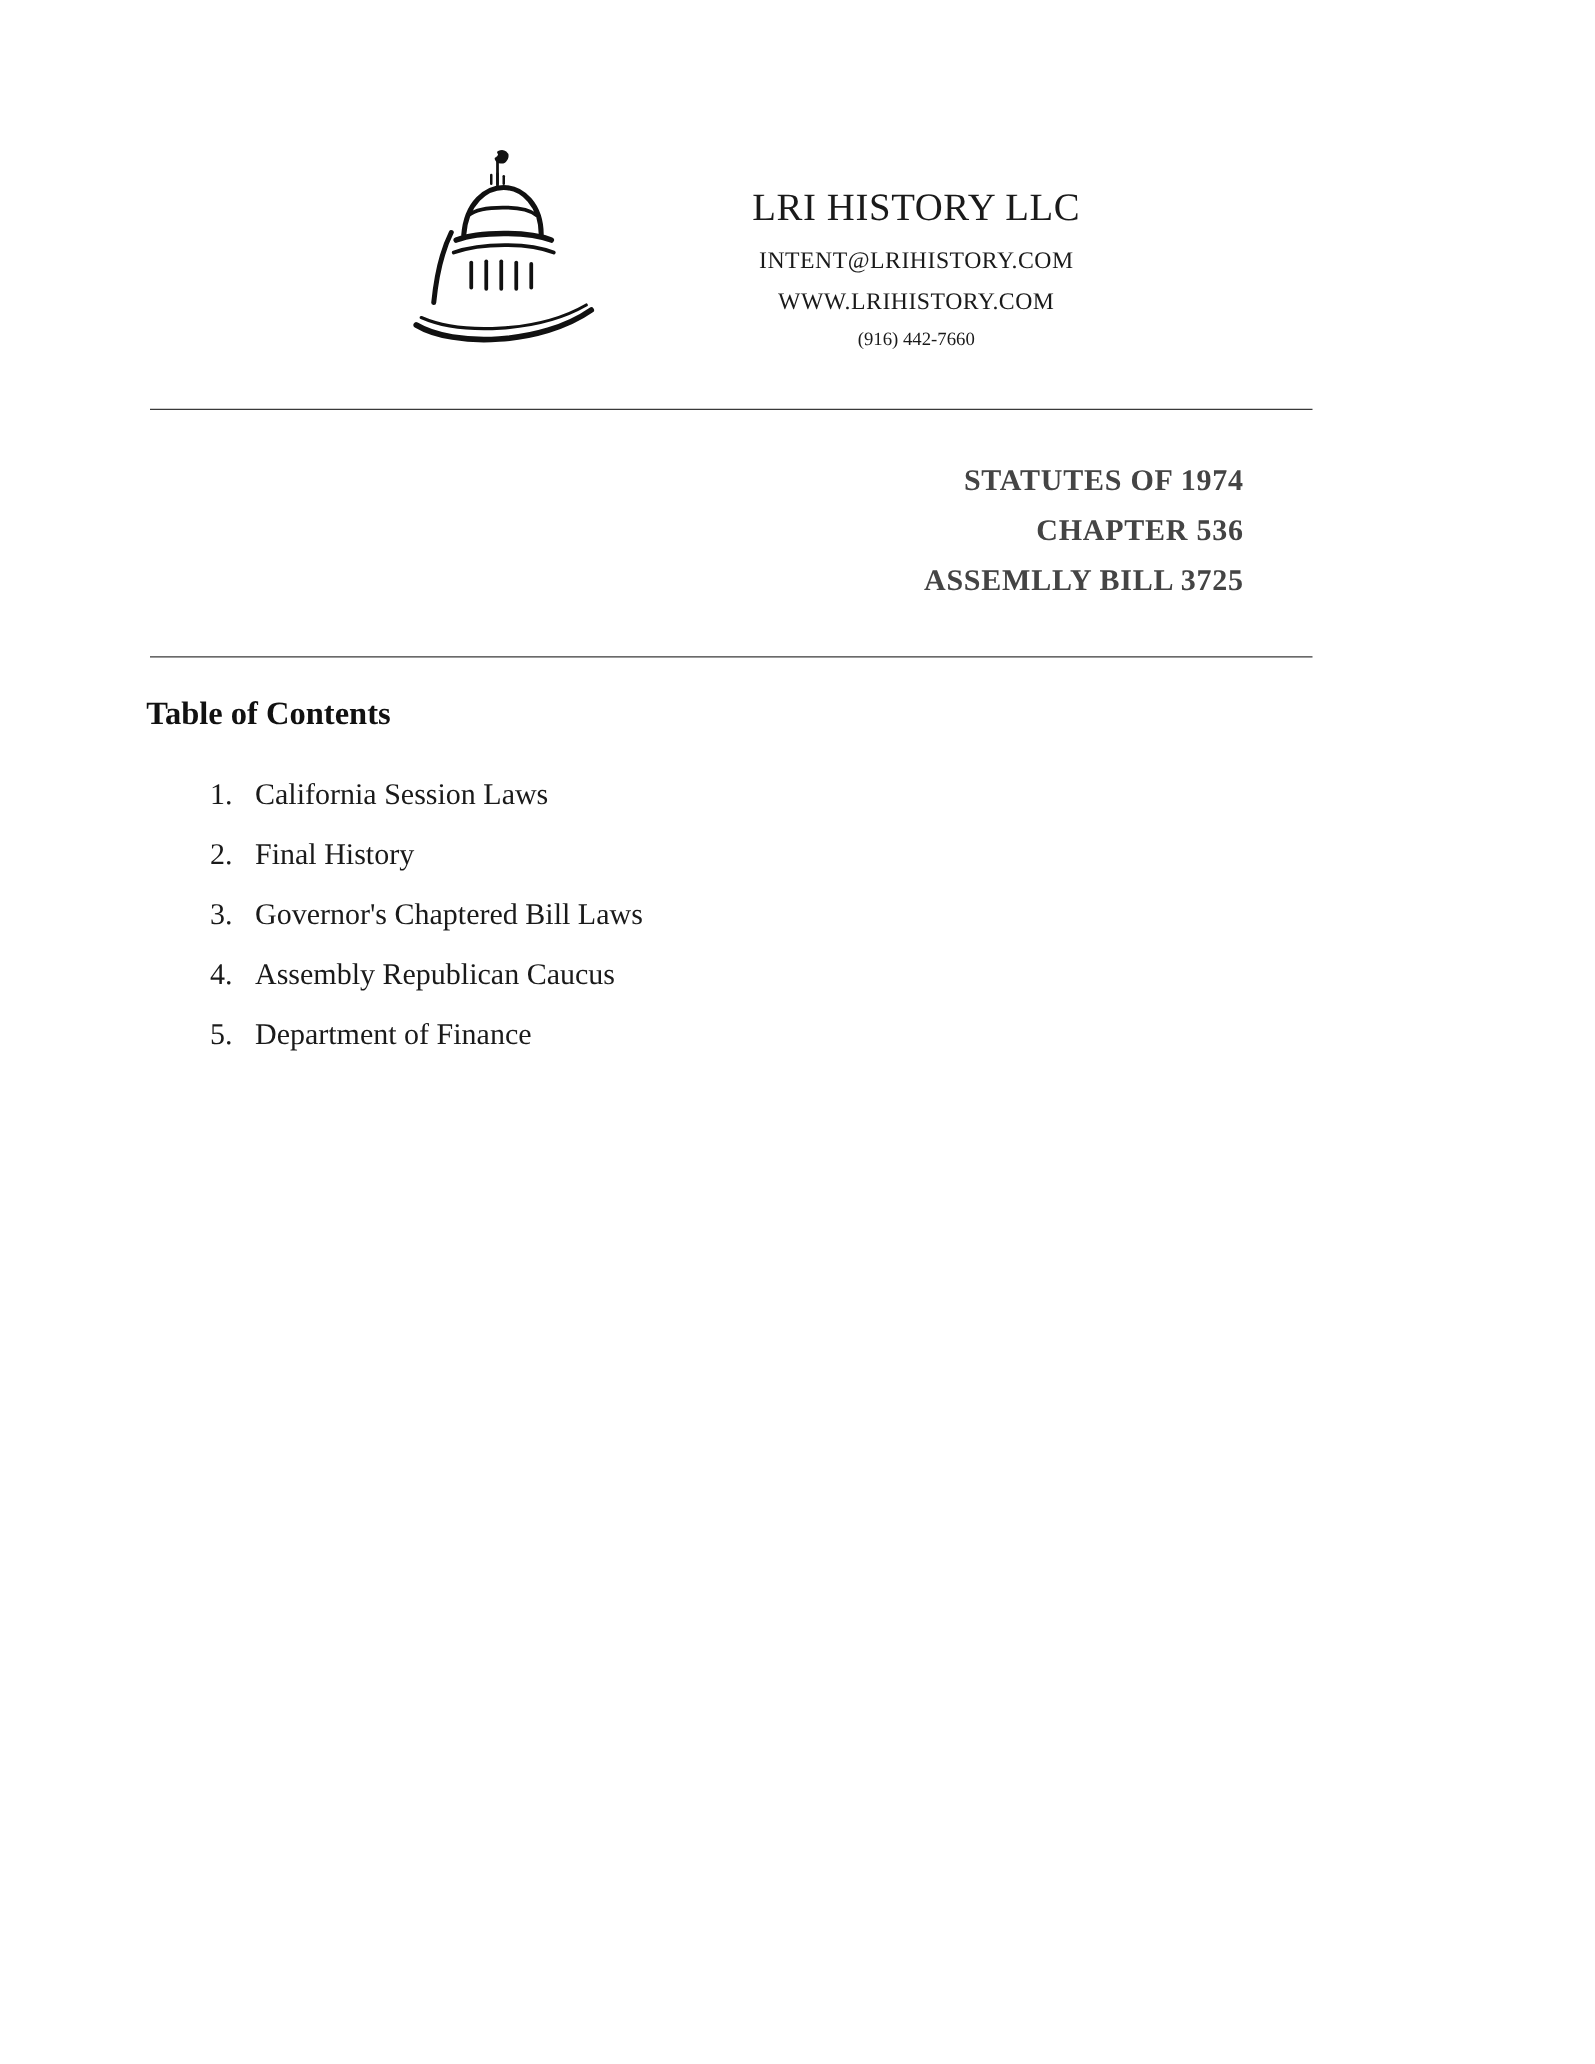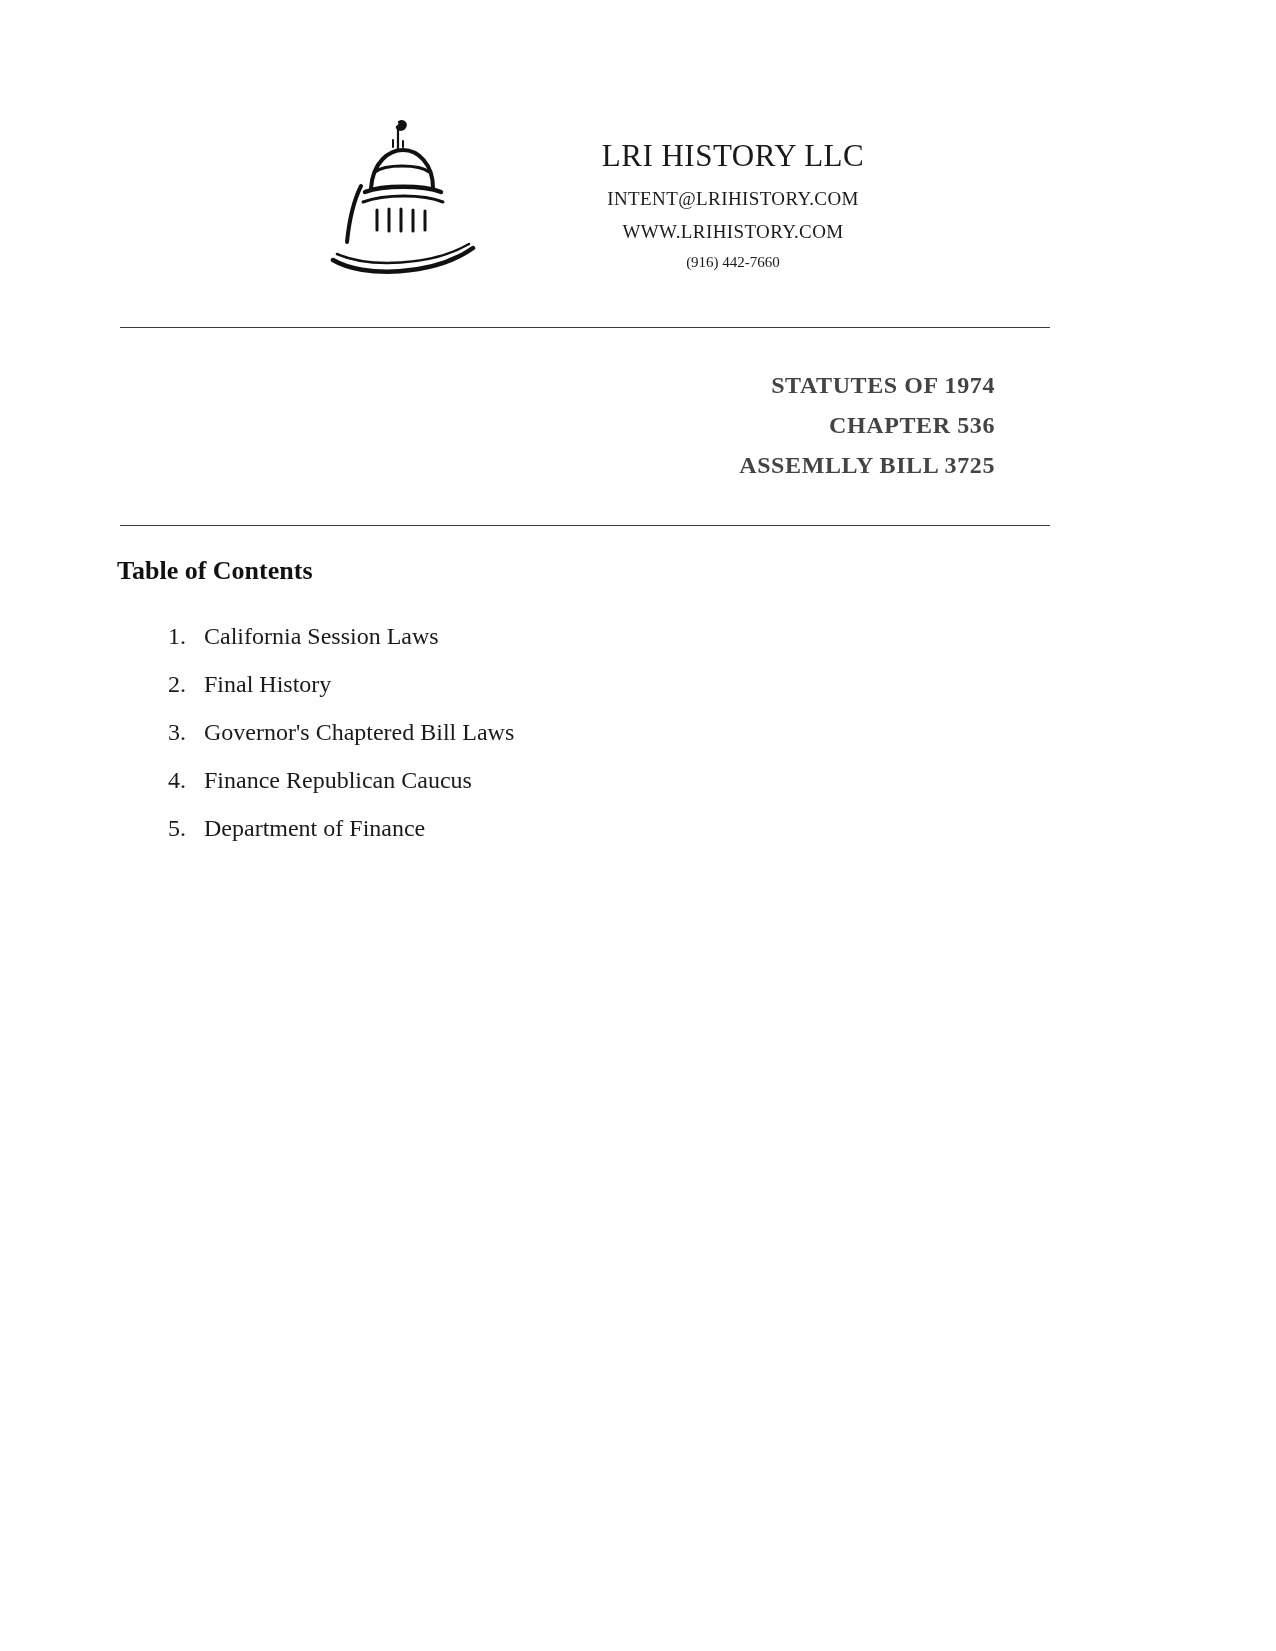--- a/index.html
+++ b/index.html
@@ -19,21 +19,21 @@
   }
 
   
   .letterhead {
     position: absolute;
     left: 0;
     top: 110px;
     width: 100%;
     display: flex;
     justify-content: center;
-    align-items: flex-start;
+    align-items: center;
   }
   .logo-wrap {
     width: 160px;
     height: 180px;
     position: relative;
     flex: 0 0 auto;
     margin-right: 30px;
   }
   .logo-wrap svg { display: block; }
 
@@ -172,17 +172,17 @@
   </div>
 
   <div class="rule rule-bottom"></div>
 
   <div class="toc-heading">Table of Contents</div>
 
   <ol class="toc-list">
     <li><span>California Session Laws</span></li>
     <li><span>Final History</span></li>
     <li><span>Governor's Chaptered Bill Laws</span></li>
-    <li><span>Finance Republican Caucus</span></li>
+    <li><span>Assembly Republican Caucus</span></li>
     <li><span>Department of Finance</span></li>
   </ol>
 
 </div>
 
 </body></html>

